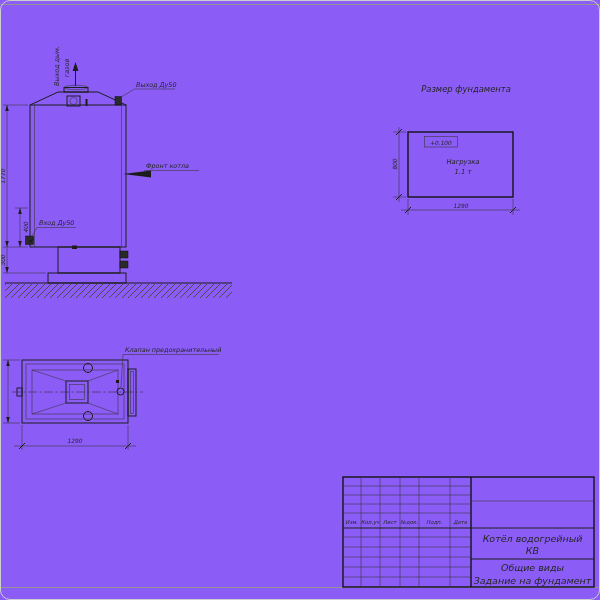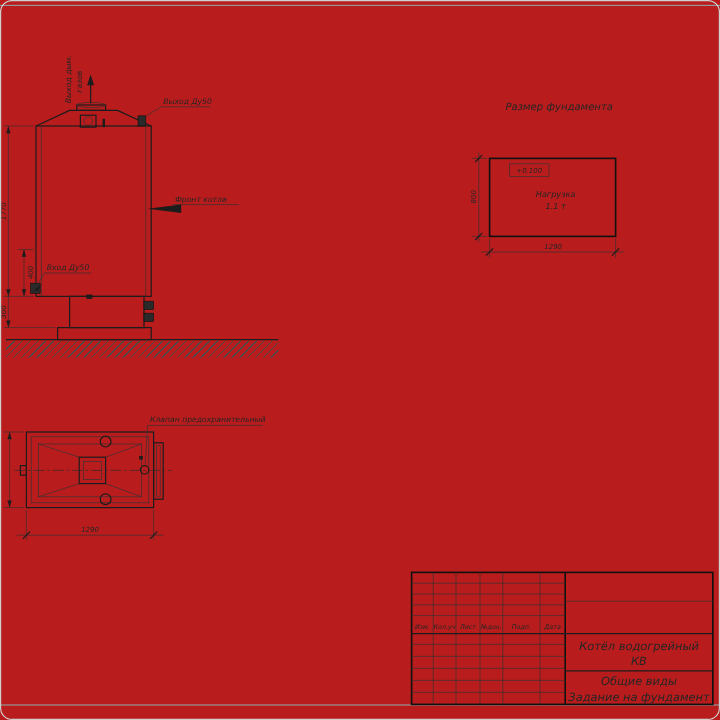--- a/index.html
+++ b/index.html
@@ -1,17 +1,17 @@
 <!DOCTYPE html>
 <html><head>
 <meta charset="utf-8">
 <style>
   html,body{margin:0;padding:0;background:#fff;}
   .page{
-    position:relative;width:600px;height:600px;background:#b91c1c;
+    position:relative;width:600px;height:600px;background:#8b5cf6;
     overflow:hidden;font-family:"DejaVu Sans",sans-serif;
   }
   .window-frame{
     position:absolute;inset:0;border:1px solid #cfcfcf;border-radius:10px;
     pointer-events:none;z-index:5;
   }
   .sheet-edge{position:absolute;left:0;width:600px;height:1px;background:#949494;z-index:1;}
   .sheet-edge.top{top:4px;}
   .sheet-edge.bottom{top:587px;}
   .hatch{

